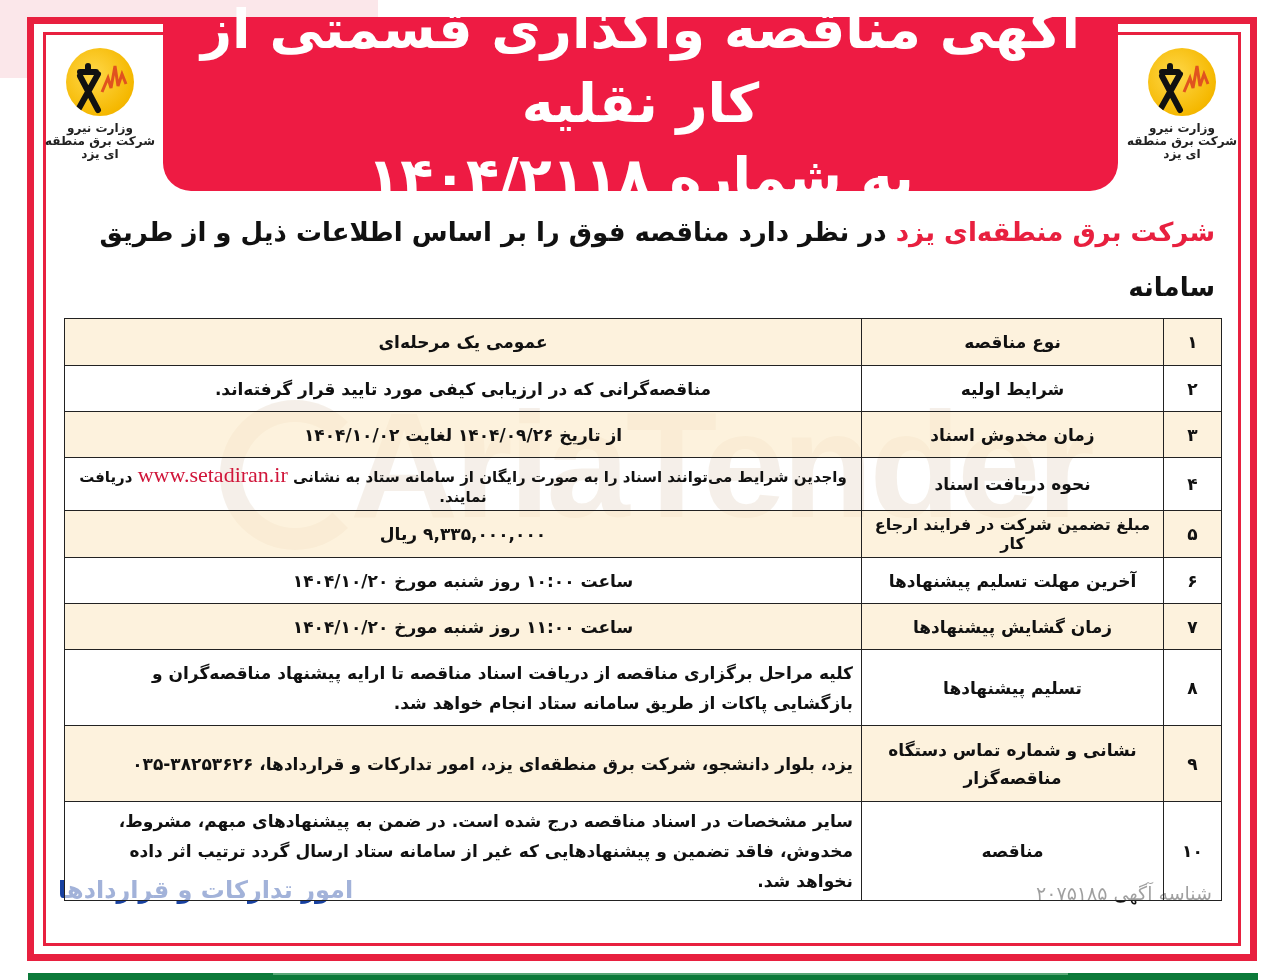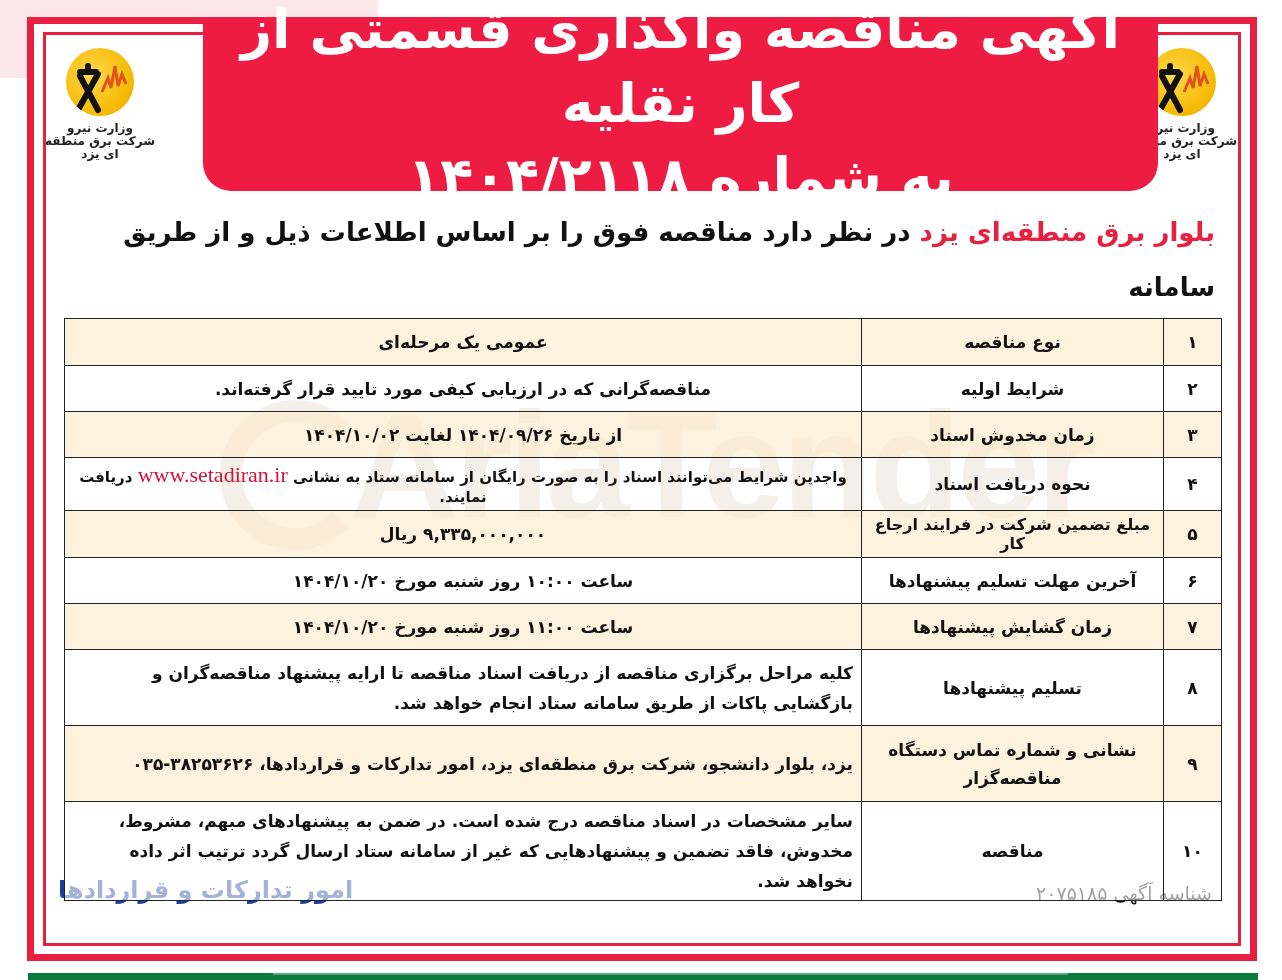--- a/index.html
+++ b/index.html
@@ -22,21 +22,21 @@
     position: absolute; left: 9px; top: 8px; right: 9px; bottom: 8px;
     border: 3px solid #e8203f;
   }
 
   
   .banner {
     position: absolute; left: 163px; top: 17px; width: 955px; height: 174px;
     background: #ee1b43;
     border-radius: 0 0 28px 28px;
     color: #fff; text-align: center;
-    display: flex; flex-direction: column; justify-content: center; align-items: center; margin-left: 40px;
+    display: flex; flex-direction: column; justify-content: center; align-items: center;
   }
   .banner .t1 { font-family: "DejaVu Sans", sans-serif; font-weight: bold; font-size: 54px; line-height: 74px; letter-spacing: 0; }
   .banner .t2 { font-family: "DejaVu Sans", sans-serif; font-weight: bold; font-size: 54px; line-height: 74px; }
 
   
   .logo { position: absolute; top: 48px; width: 110px; height: 130px; text-align: center; }
   .logo.left { left: 45px; }
   .logo.right { right: 45px; }
   .logo .circle {
     width: 68px; height: 68px; margin: 0 auto; border-radius: 50%;
@@ -121,21 +121,21 @@
     <div>شرکت برق منطقه ای یزد</div>
   </div>
 </div>
 
 <div class="banner">
   <div class="t1">آگهی مناقصه واگذاری قسمتی از کار نقلیه</div>
   <div class="t2">به شماره ۱۴۰۴/۲۱۱۸</div>
 </div>
 
 <div class="intro">
-  <div><span class="hl">بلوار برق منطقه‌ای یزد</span><span> در نظر دارد مناقصه فوق را بر اساس اطلاعات ذیل و از طریق سامانه</span></div>
+  <div><span class="hl">شرکت برق منطقه‌ای یزد</span><span> در نظر دارد مناقصه فوق را بر اساس اطلاعات ذیل و از طریق سامانه</span></div>
 </div>
 
 <div class="wm">
   <div class="ring"></div>
   <div class="brand">AriaTender</div>
 </div>
 
 <table class="tbl">
   <tbody>
     <tr class="alt" style="height:47px">

